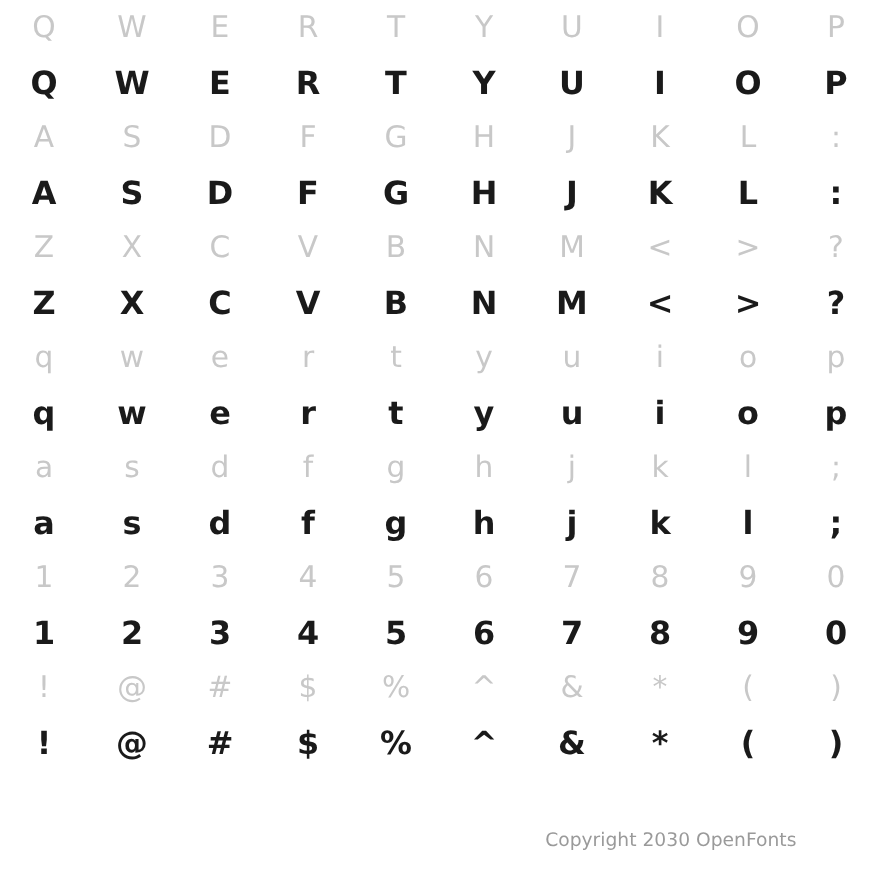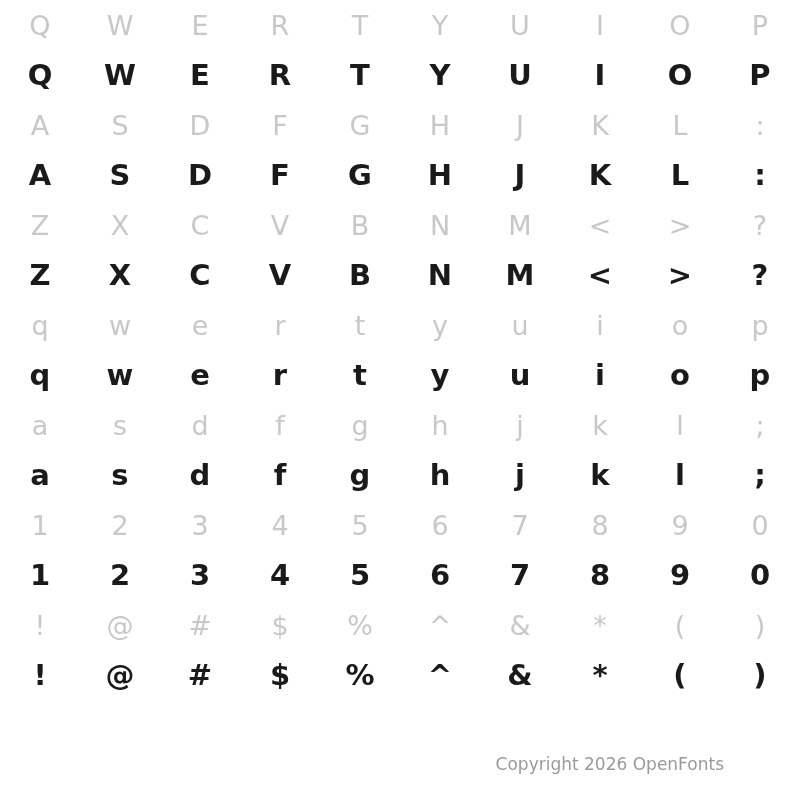--- a/index.html
+++ b/index.html
@@ -233,13 +233,13 @@
       <div class="cell">$</div>
       <div class="cell">%</div>
       <div class="cell">^</div>
       <div class="cell">&amp;</div>
       <div class="cell">*</div>
       <div class="cell">(</div>
       <div class="cell">)</div>
     </div>
   </div>
 
-<div id="footer">Copyright 2026 OpenFonts</div>
+<div id="footer">Copyright 2030 OpenFonts</div>
 
 </body></html>

